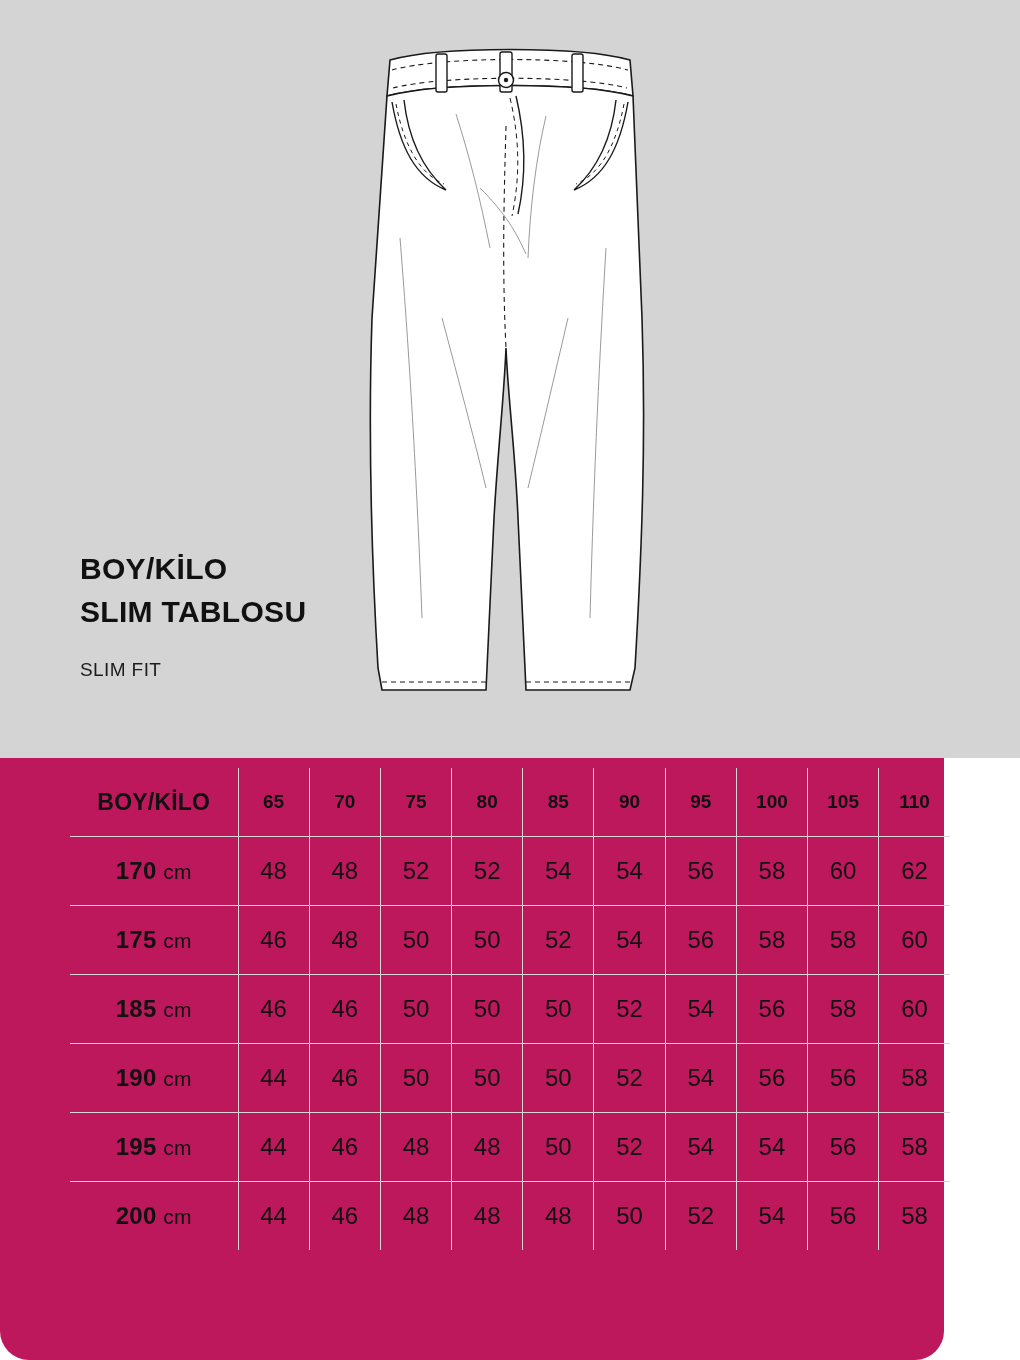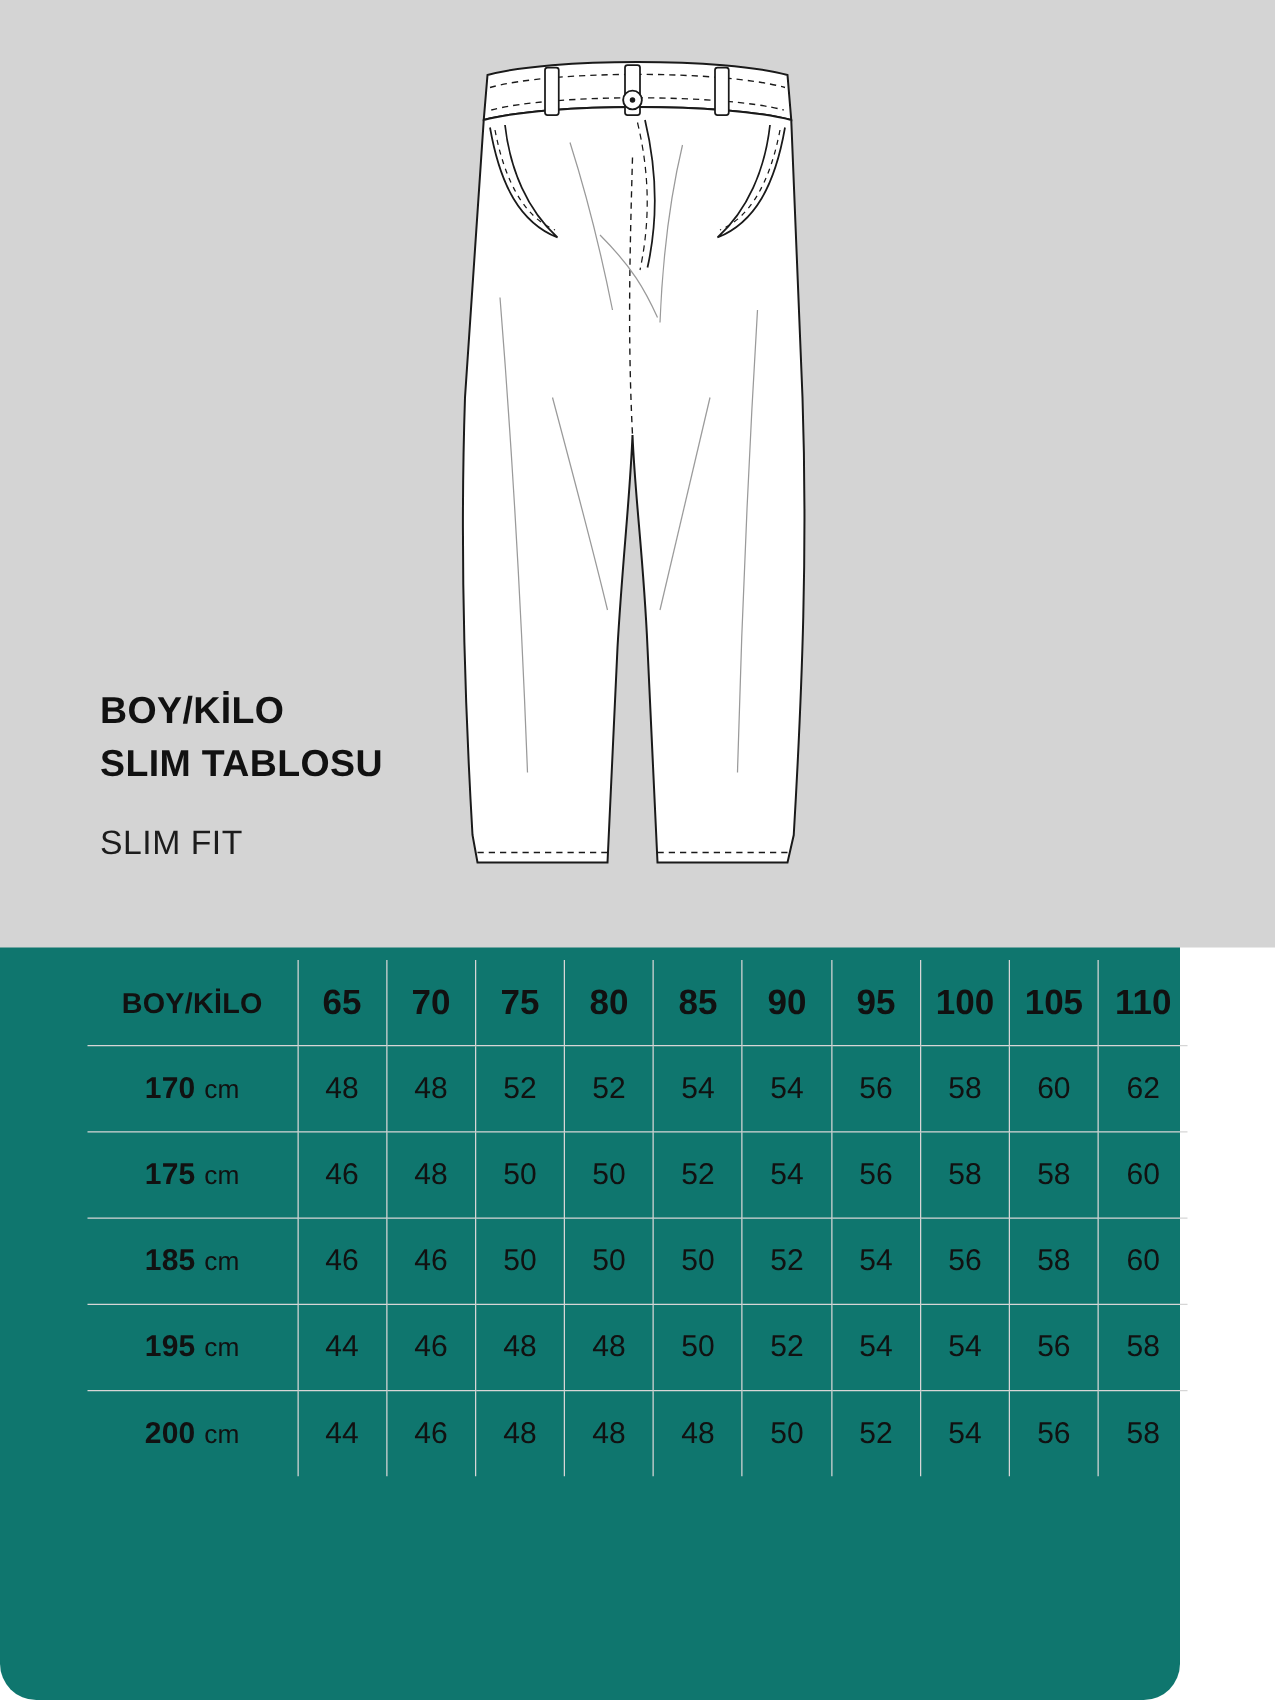--- a/index.html
+++ b/index.html
@@ -11,21 +11,21 @@
     height: 1360px;
     background: #ffffff;
     font-family: "Liberation Sans", sans-serif;
     color: #1a1a1a;
     overflow: hidden;
   }
   .page {
     position: relative;
     width: 944px;
     height: 1360px;
-    background: #0f766e;
+    background: #be185d;
     border-radius: 29px;
   }
   
   .hero {
     position: absolute;
     left: 0;
     top: 0;
     width: 1020px;
     height: 758px;
     background: #d4d4d4;
@@ -47,21 +47,21 @@
   .hero-title {
     font-size: 30px;
     font-weight: bold;
     line-height: 1.42;
     letter-spacing: 0.3px;
     color: #111111;
     margin: 0;
   }
   .hero-sub {
     margin: 26px 0 16px 0;
-    font-size: 27px;
+    font-size: 19px;
     font-weight: normal;
     letter-spacing: 0.4px;
     color: #1c1c1c;
   }
   
   .table-wrap {
     position: absolute;
     left: 0;
     top: 758px;
     width: 1020px;
@@ -80,21 +80,21 @@
     border: 1px solid #d6d6d6;
     text-align: center;
     vertical-align: middle;
     height: 66px;
     font-size: 24px;
     color: #111111;
     font-weight: normal;
   }
   table.size-table thead th {
     font-weight: bold;
-    font-size: 28px;
+    font-size: 19px;
     border-top: none;
   }
   table.size-table thead th.corner {
     font-size: 23px;
     letter-spacing: 0.2px;
   }
   table.size-table tbody th.rowhead {
     font-weight: bold;
     font-size: 24px;
     text-align: center;
@@ -244,20 +244,33 @@
           <td>50</td>
           <td>50</td>
           <td>50</td>
           <td>52</td>
           <td>54</td>
           <td>56</td>
           <td>58</td>
           <td>60</td>
         </tr>
         <tr>
+          <th class="rowhead"><span>190</span>&nbsp;<span class="unit">cm</span></th>
+          <td>44</td>
+          <td>46</td>
+          <td>50</td>
+          <td>50</td>
+          <td>50</td>
+          <td>52</td>
+          <td>54</td>
+          <td>56</td>
+          <td>56</td>
+          <td>58</td>
+        </tr>
+        <tr>
           <th class="rowhead"><span>195</span>&nbsp;<span class="unit">cm</span></th>
           <td>44</td>
           <td>46</td>
           <td>48</td>
           <td>48</td>
           <td>50</td>
           <td>52</td>
           <td>54</td>
           <td>54</td>
           <td>56</td>

